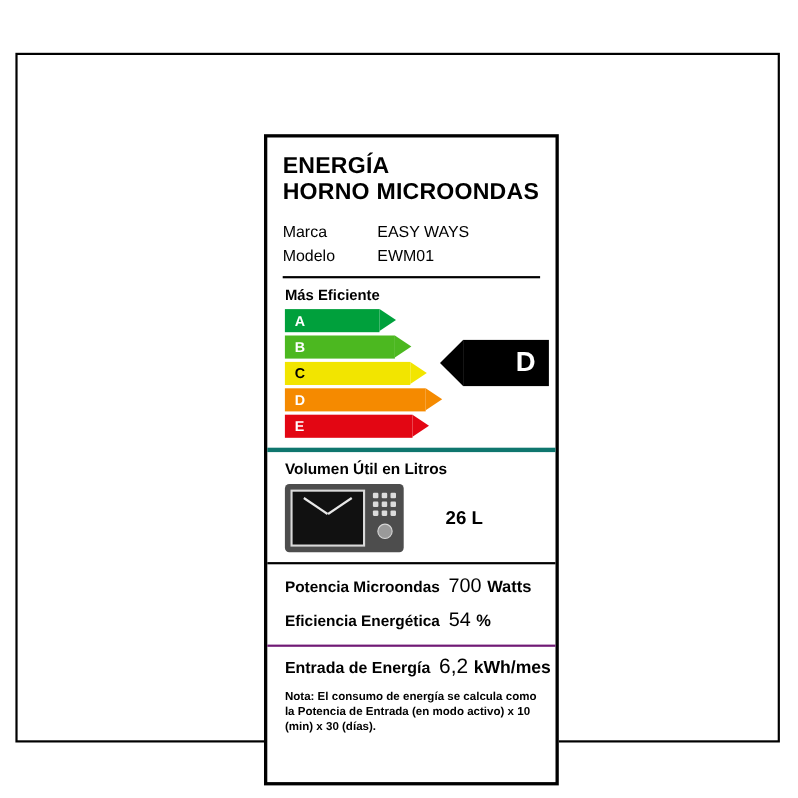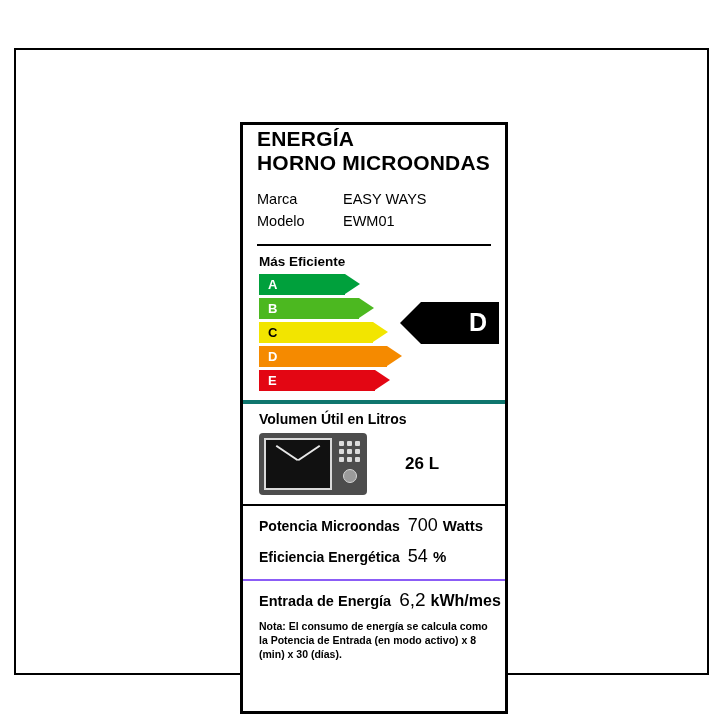--- a/index.html
+++ b/index.html
@@ -28,35 +28,35 @@
     left: 224px;
     top: 72px;
     width: 268px;
     height: 592px;
     border: 3px solid #000000;
     box-sizing: border-box;
     background: #ffffff;
   }
   
   #header {
-    padding: 2px 14px 4px 14px;
+    padding: 14px 14px 4px 14px;
   }
   #header .line {
     font-size: 21px;
     font-weight: bold;
     letter-spacing: 0.2px;
     line-height: 1.16;
     color: #000;
     white-space: nowrap;
   }
   
   #brand-block {
     margin: 8px 14px 0 14px;
     border-bottom: 2px solid #000;
-    padding-bottom: 11px;
+    padding-bottom: 6px;
   }
   .kv-row {
     display: flex;
     align-items: baseline;
     font-size: 14.5px;
     line-height: 1.55;
   }
   .kv-key {
     width: 86px;
     flex: 0 0 86px;
@@ -230,21 +230,21 @@
     border: 1px solid #d6d6d6;
     margin-top: 7px;
   }
   #volume-value {
     font-size: 17px;
     font-weight: bold;
     margin-left: 38px;
   }
   
   #specs-section {
-    border-bottom: 2px solid #8b5cf6;
+    border-bottom: 2px solid #701a75;
     padding: 9px 0 10px 0;
   }
   .spec-row {
     display: flex;
     align-items: baseline;
     margin: 0 0 10px 16px;
   }
   .spec-row:last-child { margin-bottom: 2px; }
   .spec-label {
     font-size: 14px;
@@ -390,17 +390,17 @@
         <span class="spec-unit">%</span>
       </div>
     </div>
 
     <div id="consumption-section">
       <div id="consumption-row">
         <span id="consumption-label">Entrada de Energía</span>
         <span id="consumption-value">6,2</span>
         <span id="consumption-unit">kWh/mes</span>
       </div>
-      <div id="note">Nota: El consumo de energía se calcula como la Potencia de Entrada (en modo activo)  x  8 (min) x 30 (días).</div>
+      <div id="note">Nota: El consumo de energía se calcula como la Potencia de Entrada (en modo activo)  x  10 (min) x 30 (días).</div>
     </div>
 
   </div>
 </div>
 
 </body></html>

